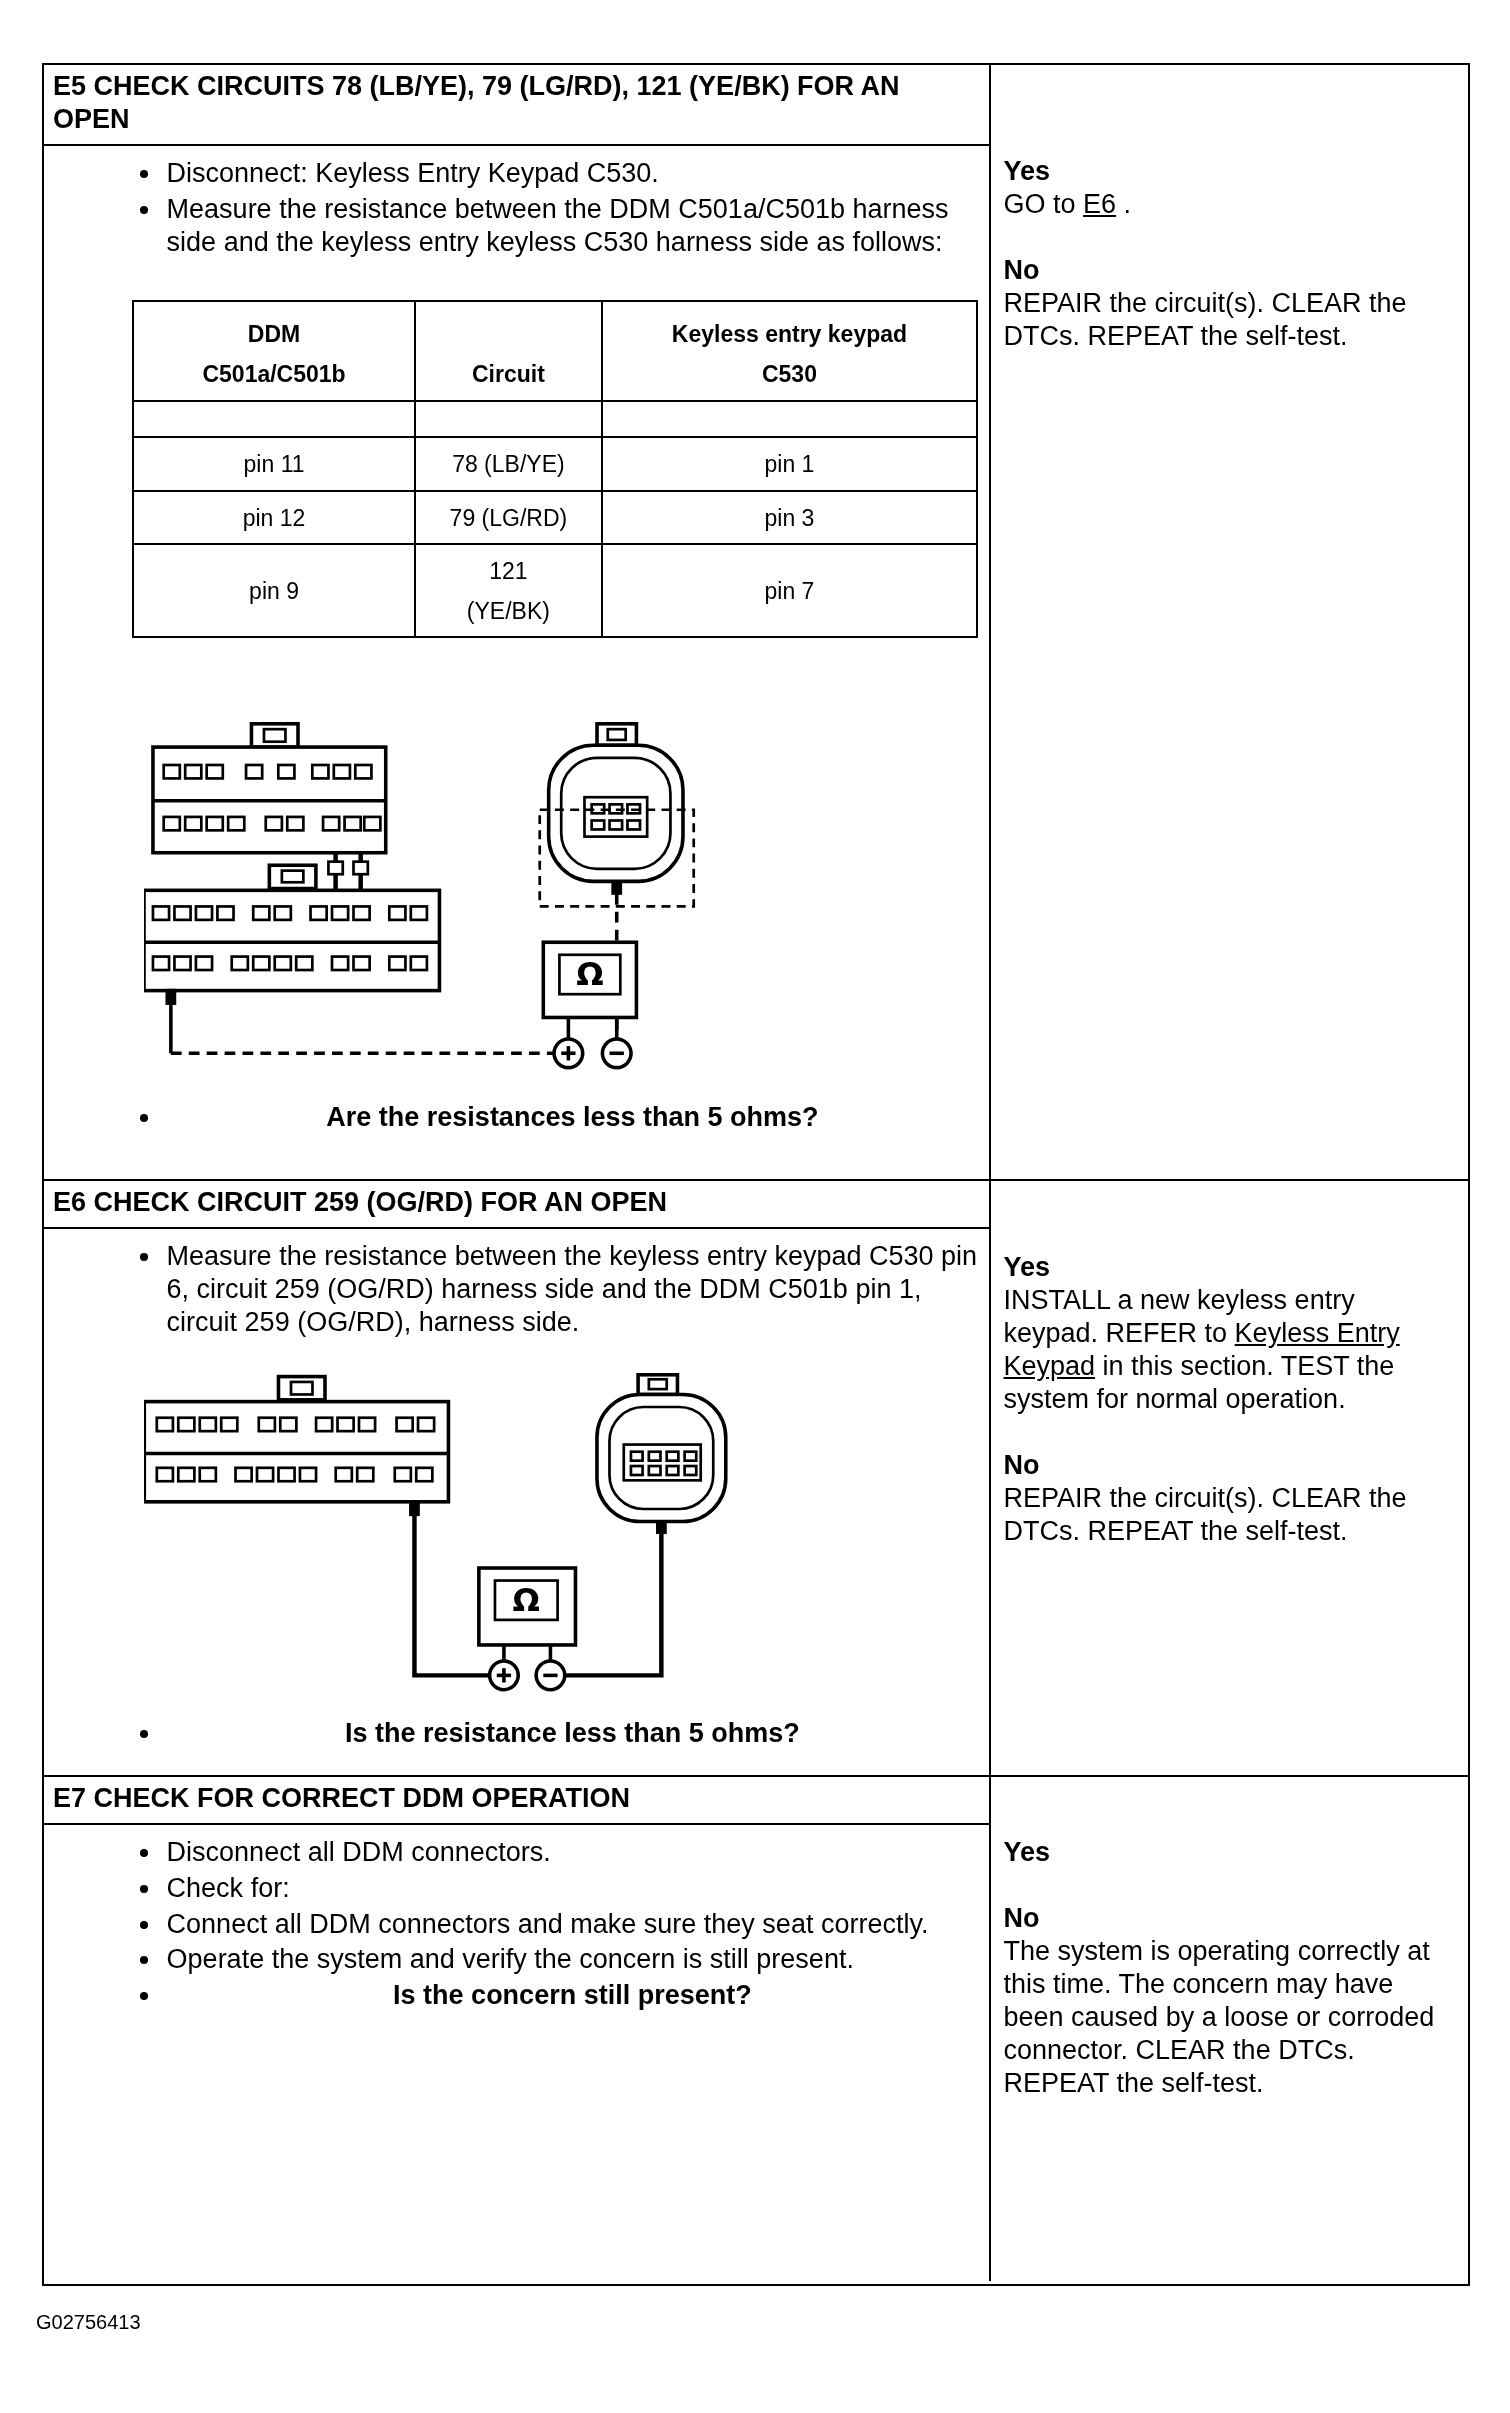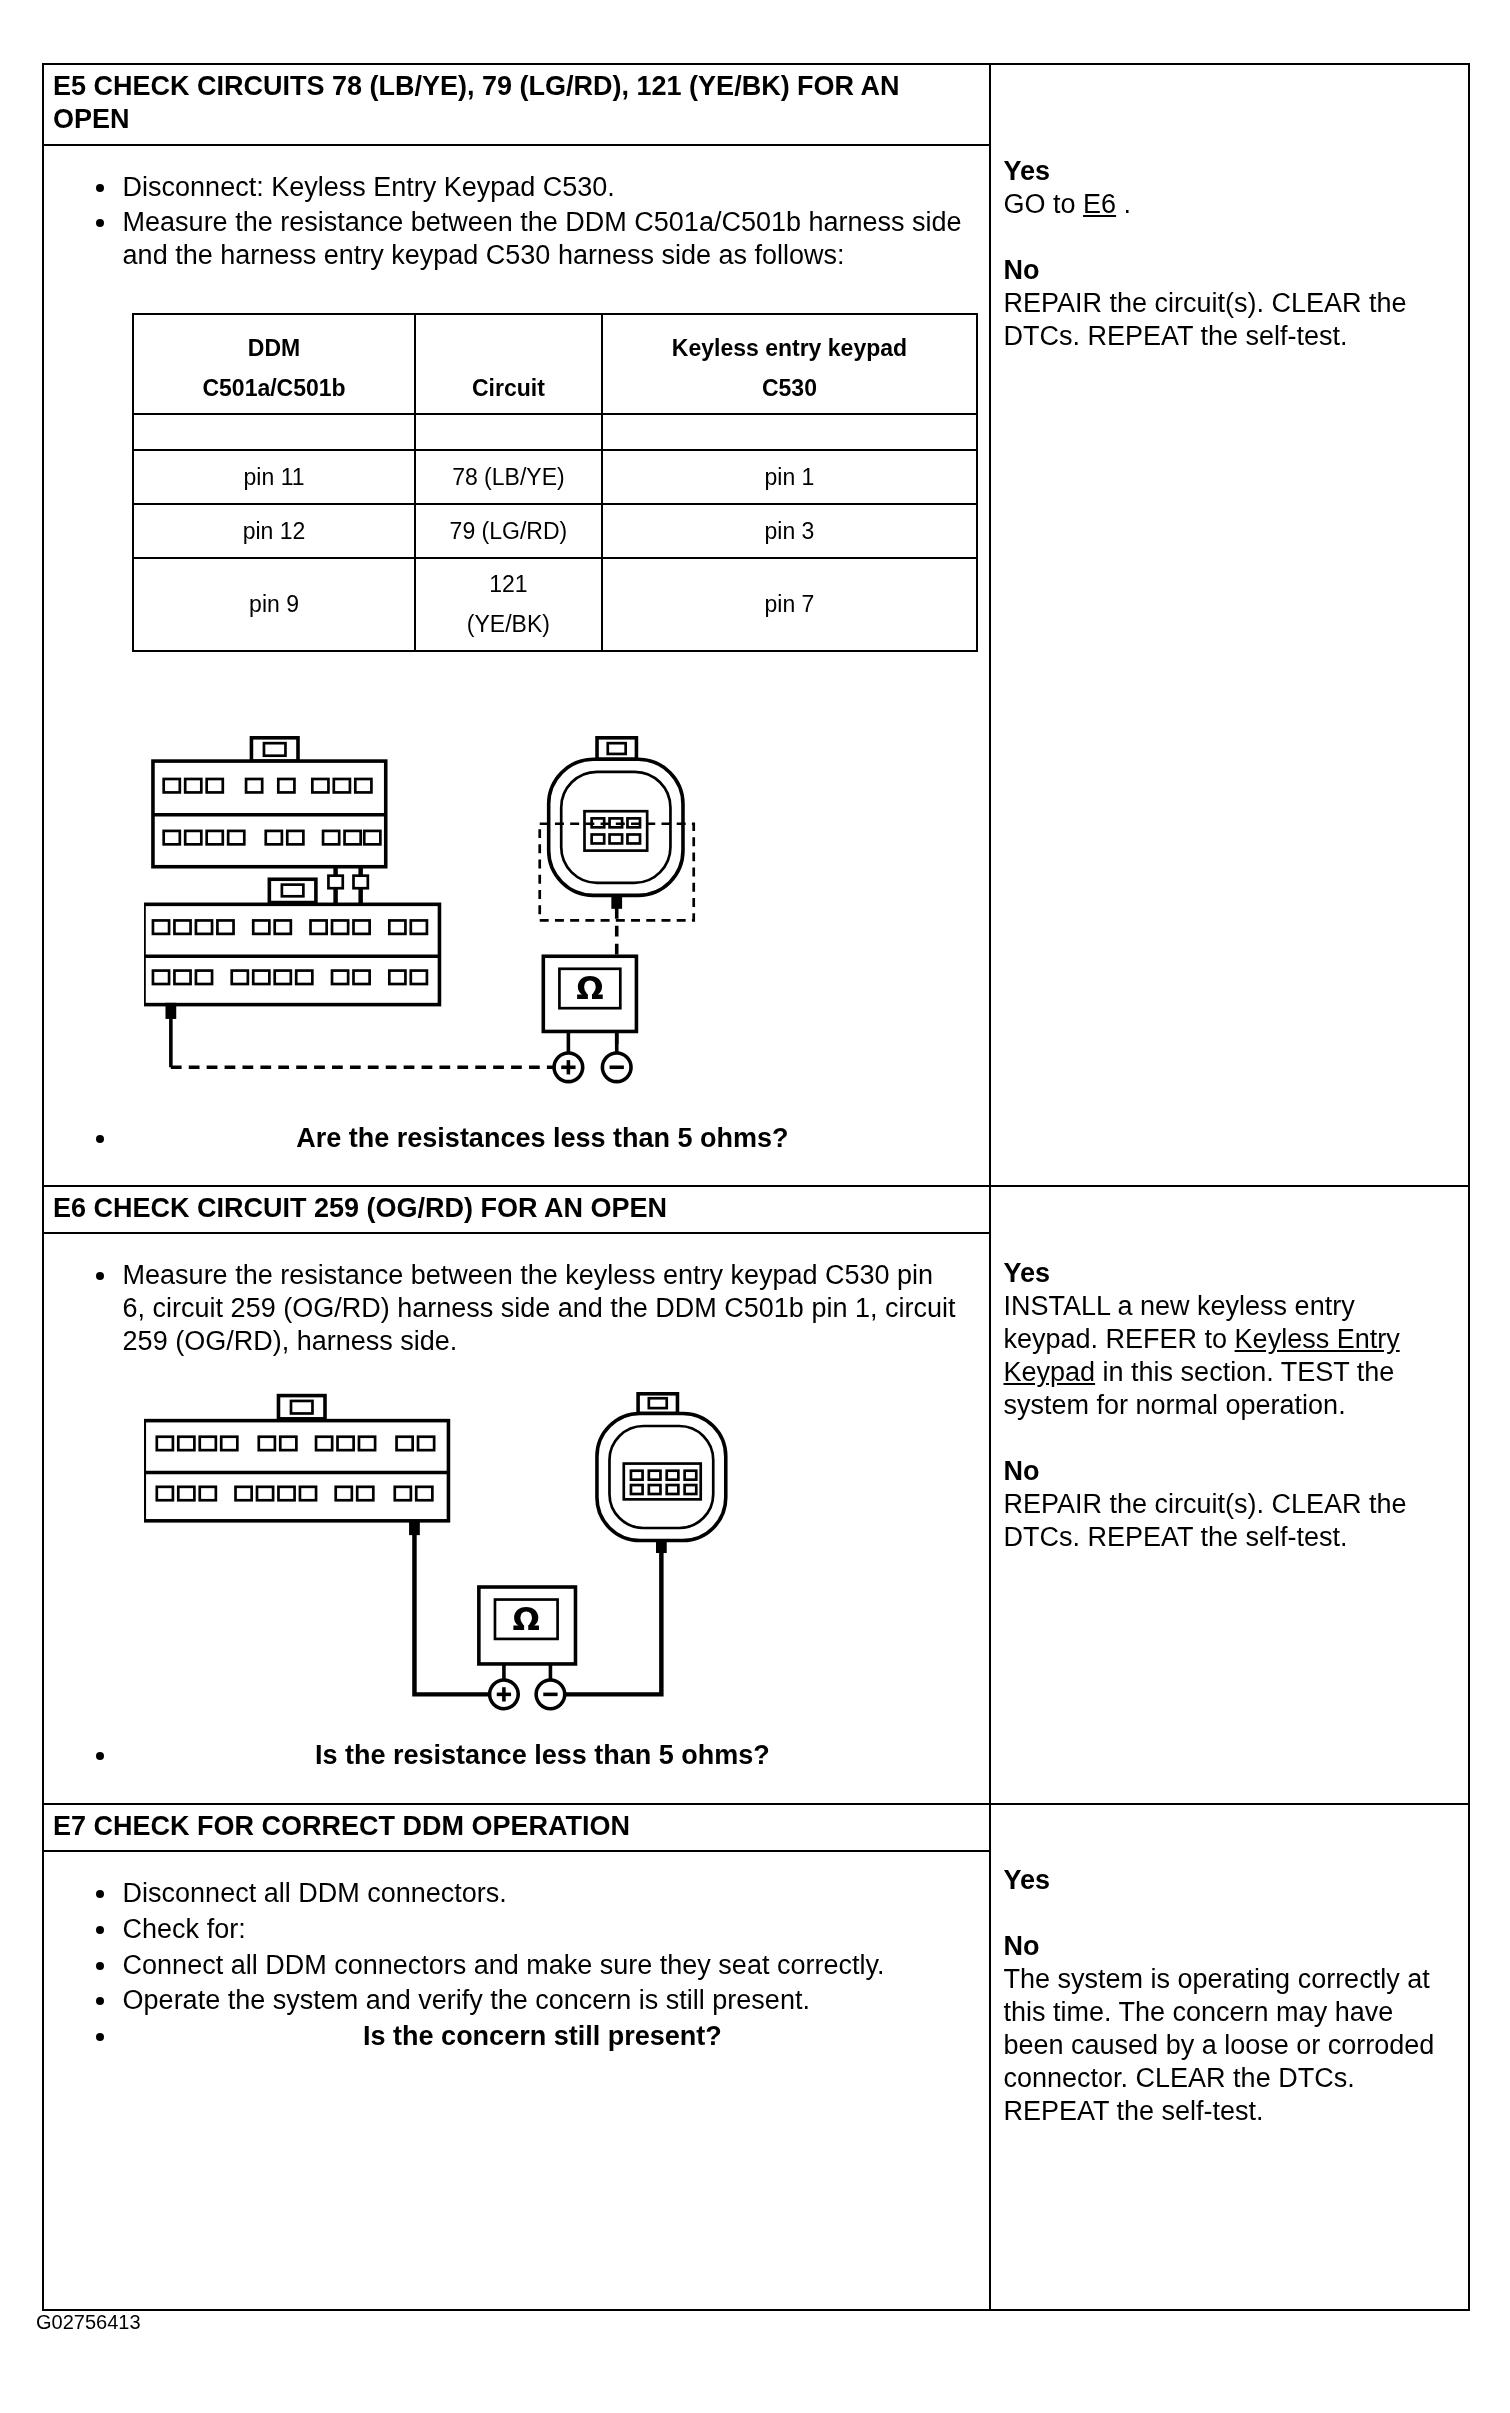--- a/index.html
+++ b/index.html
@@ -18,21 +18,21 @@
   .sec-right { flex:1; box-sizing:border-box; padding:0 30.5px 18px 12.5px; }
   .sec-header { font-weight:bold; padding:5.4px 63px 7.2px 9px; border-bottom:2.7px solid #000; }
   .sec-body { padding:9px 10.8px 14.3px 0; }
   .sec-e5 { min-height:1114px; }
   .sec-e6 { min-height:594px; }
   .sec-e7 { min-height:504px; }
   .pad-e5 { padding-top:90px; }
   .pad-e6 { padding-top:70px; }
   .pad-e7 { padding-top:59px; }
 
-  ul.main { list-style:disc; margin:16px; padding-left:59px; }
+  ul.main { list-style:disc; margin:0; padding-left:119px; }
   ul.main > li { margin:2.7px 0; padding-left:3.6px; }
   ul.sub { list-style:disc; margin:0; padding-left:61px; }
   ul.sub > li { margin:1.8px 0; }
   li.q { font-weight:bold;text-align:center; }
   .q-list-e5 { margin-top:12.5px; }
   .q-list-e6 { margin-top:23px; }
   .q-li-e7 { margin-top:5.4px; }
 
   table.pintable { border-collapse:collapse; margin:41px 0 0 88px; }
   .pintable th, .pintable td {
@@ -74,21 +74,21 @@
 
 <div class="page">
   <div class="doc">
 
     <div class="section sec-e5">
       <div class="sec-left">
         <div class="sec-header">E5 CHECK CIRCUITS 78 (LB/YE), 79 (LG/RD), 121 (YE/BK) FOR AN OPEN</div>
         <div class="sec-body">
           <ul class="main">
             <li>Disconnect: Keyless Entry Keypad C530.</li>
-            <li>Measure the resistance between the DDM C501a/C501b harness side and the harness entry keypad C530 harness side as follows:</li>
+            <li>Measure the resistance between the DDM C501a/C501b harness side and the keyless entry keyless C530 harness side as follows:</li>
           </ul>
 
           <table class="pintable">
             <tbody>
                 <tr>
               <th class="c1">DDM
 C501a/C501b</th>
               <th class="c2">Circuit</th>
               <th class="c3">Keyless entry keypad
 C530</th>

